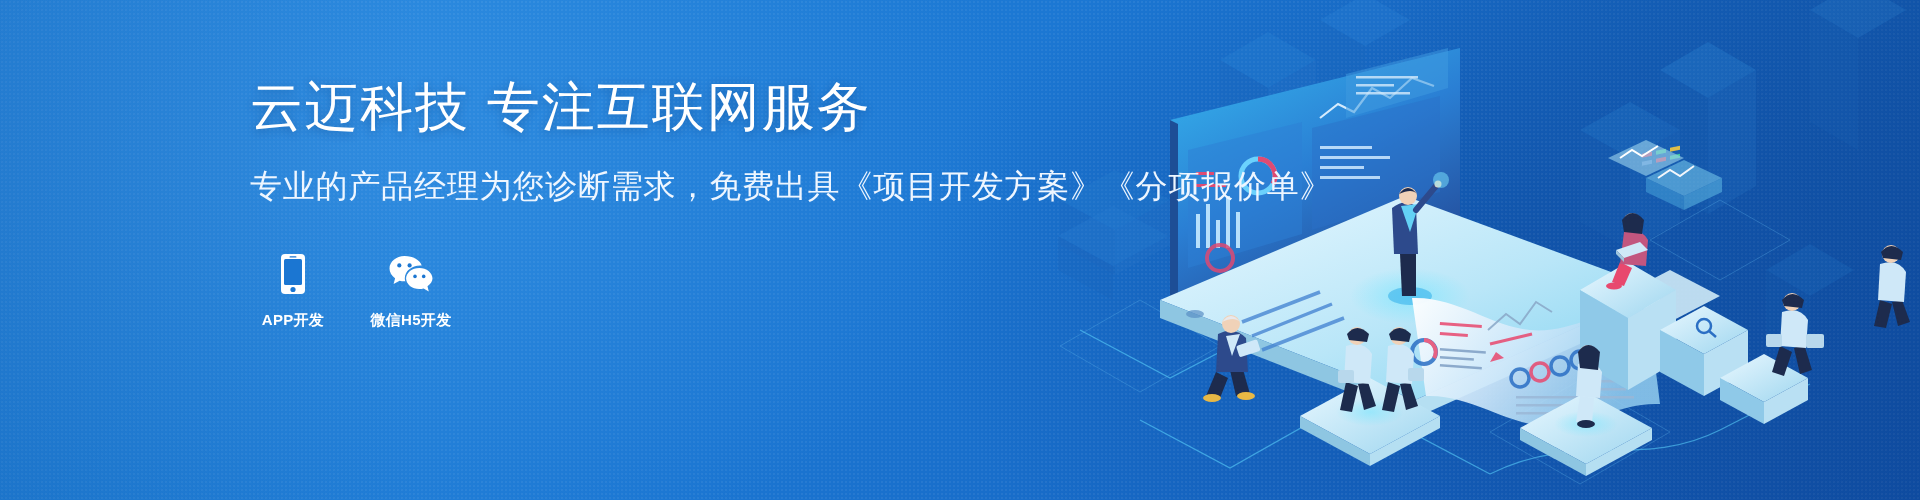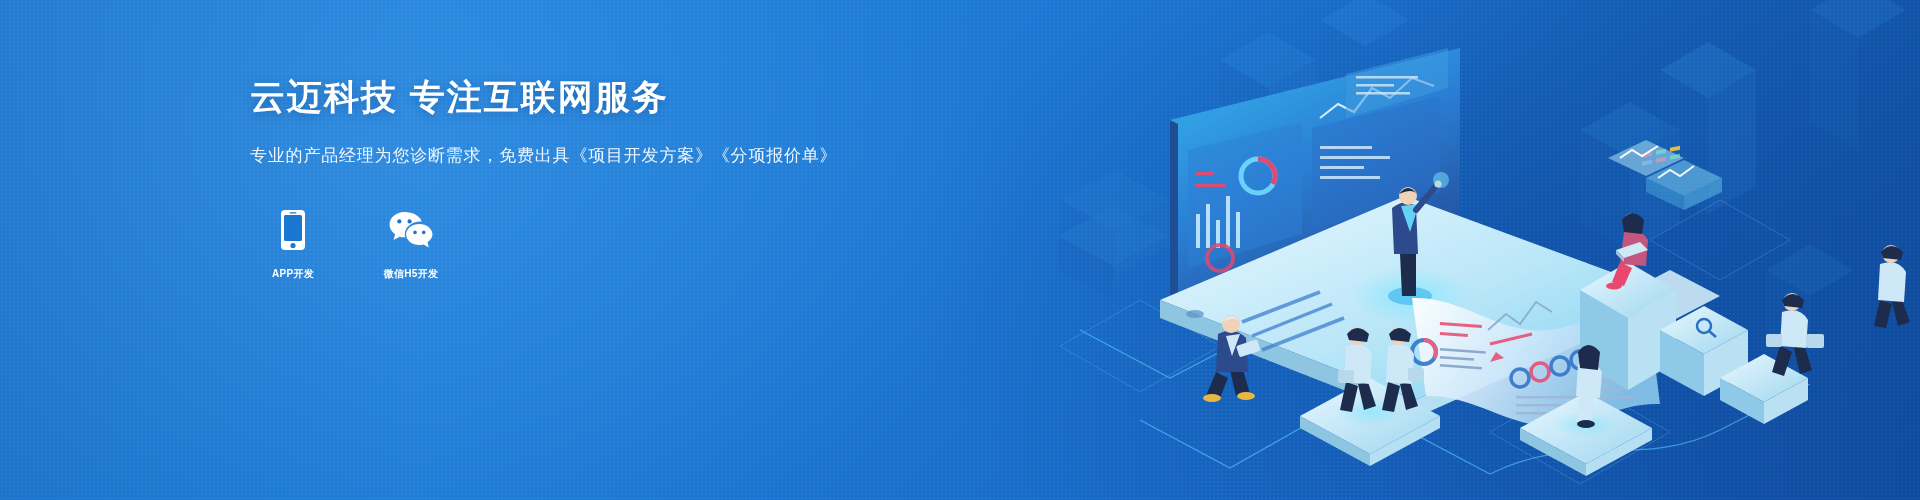--- a/index.html
+++ b/index.html
@@ -34,31 +34,31 @@
   }
 
   
   .content {
     position:absolute;
     left:250px; top:78px;
     width:920px;
     z-index:6;
   }
   .headline {
-    font-size:35px;
-    font-weight:bold;
+    font-size:53px;
+    font-weight:normal;
     color:#ffffff;
     letter-spacing:2px;
     line-height:1.08;
     white-space:nowrap;
     text-shadow:0 2px 10px rgba(4,40,95,0.30);
   }
   .sublines { margin-top:26px; }
   .subline {
-    font-size:17px;
+    font-size:32px;
     color:#eef6ff;
     line-height:1.62;
     letter-spacing:0.8px;
     white-space:nowrap;
   }
 
   
   .services {
     margin-top:38px;
     display:flex;
@@ -74,21 +74,21 @@
   }
   .service .glyph {
     height:46px;
     display:flex;
     align-items:center;
     justify-content:center;
   }
   .service .glyph svg { display:block; }
   .service .cap {
     margin-top:14px;
-    font-size:10px;
+    font-size:15px;
     font-weight:bold;
     color:#ffffff;
     white-space:nowrap;
     letter-spacing:0.3px;
   }
 
   
   .illus {
     position:absolute;
     right:0; top:0;

